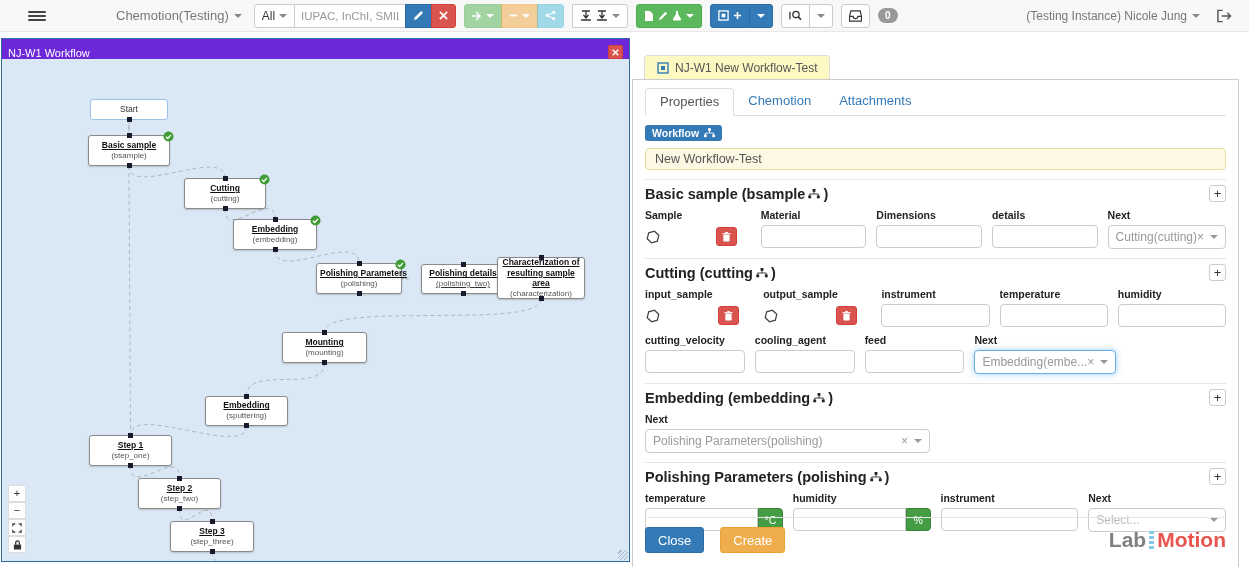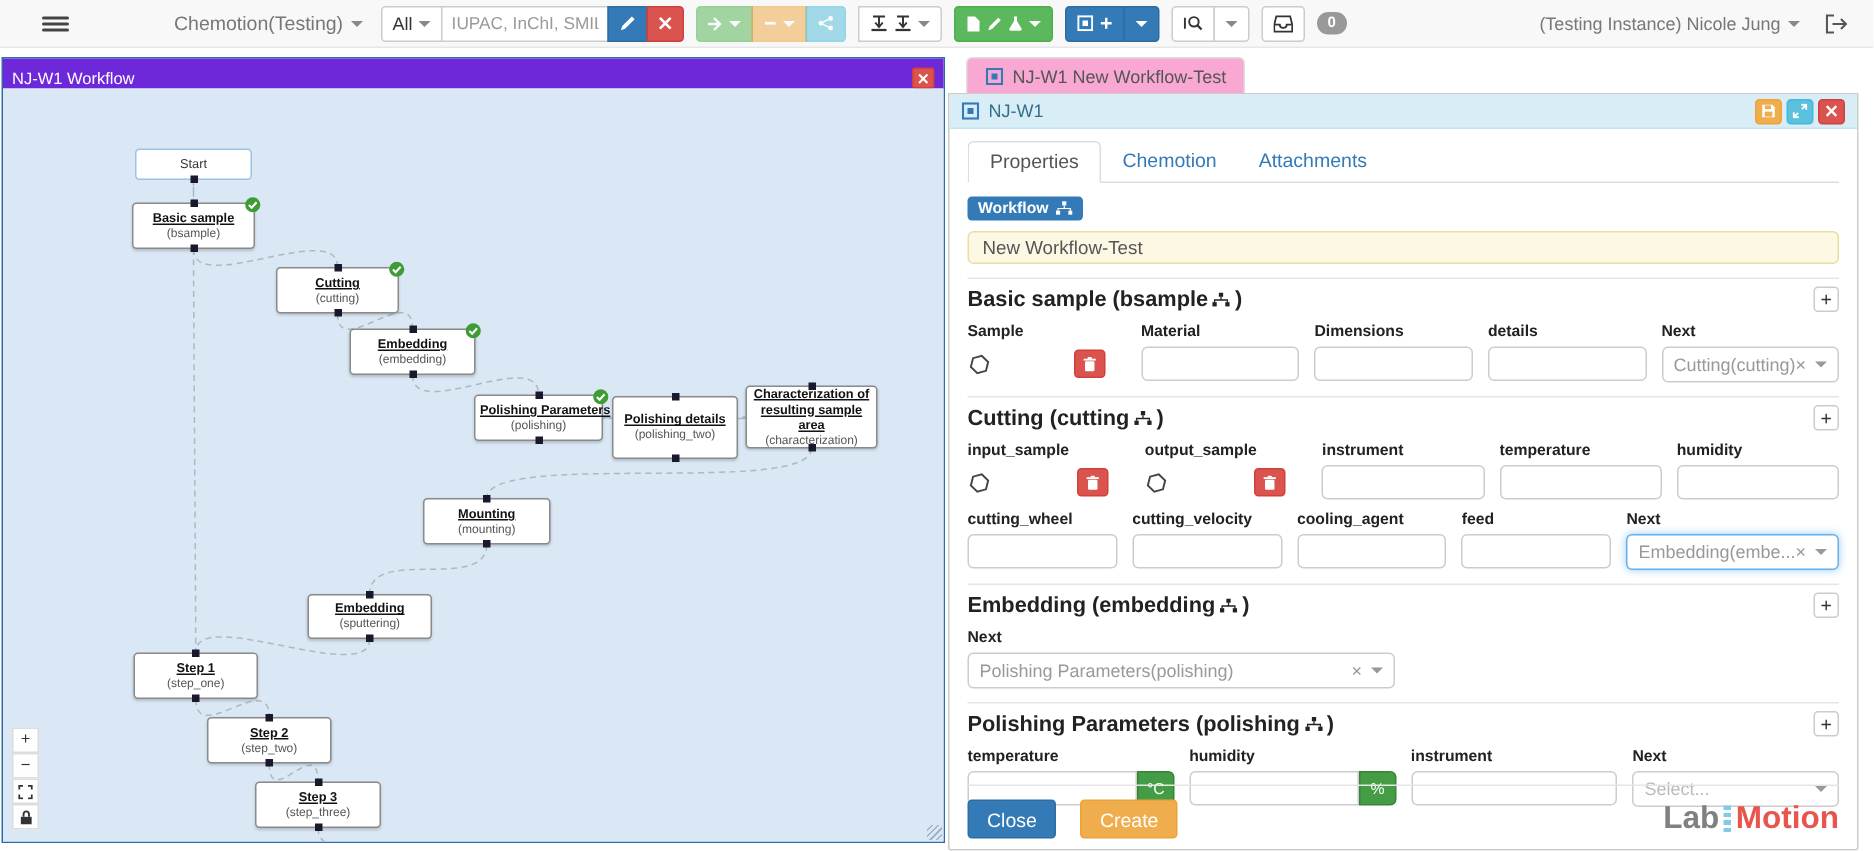--- a/index.html
+++ b/index.html
@@ -60,22 +60,22 @@
   .vbadge { position:absolute; top:-5px; right:-5px; }
   .canvas-ctl { position:absolute; left:6px; bottom:8px; display:flex; flex-direction:column; }
   .canvas-ctl button { width:18px; height:17px; background:#fefefe; border:1px solid #ddd;
     font-size:11px; line-height:11px; color:#333; cursor:pointer; display:flex; align-items:center; justify-content:center; }
   .resize-grip { position:absolute; right:1px; bottom:1px; width:10px; height:10px;
     background:repeating-linear-gradient(135deg,transparent 0 2px,#9fb6c9 2px 3px); }
 
   
   .right-area { position:absolute; left:632px; top:38px; width:607px; height:529px; }
   .dtab { display:inline-flex; align-items:center; gap:6px; margin-left:12px; height:24px;
-    padding:0 12px; background:#f9a8d4; border:1px solid #ddd; border-bottom:none;
-    border-radius:4px 4px 0 0; font-size:12px; color:#555; cursor:pointer; }
+    padding:0 12px; background:#fef9c3; border:1px solid #ddd; border-bottom:none;
+    border-radius:4px 4px 0 0; font-size:12px; color:#555; cursor:pointer;margin-top:17px; }
   .dpanel { border:1px solid #ccc; border-radius:0 0 2px 2px; background:#fff; height:505px; position:relative; }
   .dhead { background:#d9edf7; border-bottom:1px solid #bce8f1; height:23px; display:flex;
     align-items:center; padding:0 8px; gap:6px; color:#31708f; font-size:12px; }
   .dhead .hbtns { margin-left:auto; display:flex; gap:3px; }
   .hbtn { width:18px; height:17px; border-radius:3px; display:flex; align-items:center;
     justify-content:center; cursor:pointer; border:1px solid transparent; }
   .hbtn.save { background:#f0ad4e; border-color:#eea236; }
   .hbtn.expand { background:#5bc0de; border-color:#46b8da; }
   .hbtn.close { background:#d9534f; border-color:#d43f3a; }
   .dbody { padding:8px 12px 0 12px; height:482px; position:relative; }
@@ -312,21 +312,21 @@
         <div class="wnode" style="left: 314px; top: 204px; width: 86px; height: 31px;">
           <span class="handle top"></span>
           <div class="nt">Polishing Parameters</div>
           <div class="ns">(polishing)</div>
           <span class="handle bot"></span>
           <svg class="ic vbadge" width="11" height="11" viewBox="0 0 12 12">
             <circle cx="6" cy="6" r="5.5" fill="#3f9c35"></circle>
             <path d="M3.2 6.2l2 2 3.6-4" stroke="#fff" stroke-width="1.5" fill="none"></path>
           </svg>
         </div>
-        <div class="wnode" style="left: 406px; top: 205px; width: 84px; height: 42px;">
+        <div class="wnode" style="left: 419px; top: 205px; width: 84px; height: 30px; text-decoration: underline;">
           <span class="handle top"></span>
           <div class="nt">Polishing details</div>
           <div class="ns">(polishing_two)</div>
           <span class="handle bot"></span>
         </div>
         <div class="wnode tall" style="left: 495px; top: 198px; width: 88px; height: 42px;">
           <span class="handle top"></span>
           <div class="nt">Characterization of resulting sample area</div>
           <div class="ns">(characterization)</div>
           <span class="handle bot"></span>
@@ -383,46 +383,20 @@
 
 <div class="right-area">
   <div class="dtab">
     <svg class="ic" width="12" height="12" viewBox="0 0 12 12">
         <rect x="1" y="1" width="10" height="10" fill="none" stroke="#337ab7" stroke-width="1.4"></rect>
         <rect x="4" y="4" width="4" height="4" fill="#337ab7"></rect>
       </svg>
     <span>NJ-W1 New Workflow-Test</span>
   </div>
   <div class="dpanel">
-    <div class="dhead">
-      <svg class="ic" width="12" height="12" viewBox="0 0 12 12">
-          <rect x="1" y="1" width="10" height="10" fill="none" stroke="#337ab7" stroke-width="1.4"></rect>
-          <rect x="4" y="4" width="4" height="4" fill="#337ab7"></rect>
-        </svg>
-      <span>NJ-W1</span>
-      <span class="hbtns">
-        <span class="hbtn save">
-          <svg class="ic" width="10" height="10" viewBox="0 0 12 12">
-              <path d="M1 1h8l2 2v8H1z" fill="#fff"></path>
-              <rect x="3" y="1.5" width="5" height="3" fill="#f0ad4e"></rect>
-              <rect x="3" y="6.5" width="6" height="4" fill="#f0ad4e"></rect>
-            </svg>
-        </span>
-        <span class="hbtn expand">
-          <svg class="ic" width="10" height="10" viewBox="0 0 12 12">
-              <path d="M7 1h4v4M5 11H1V7M11 1L7.5 4.5M1 11l3.5-3.5" fill="none" stroke="#fff" stroke-width="1.5"></path>
-            </svg>
-        </span>
-        <span class="hbtn close">
-          <svg class="ic" width="8" height="8" viewBox="0 0 10 10">
-              <path d="M1 1l8 8M9 1l-8 8" stroke="#fff" stroke-width="2"></path>
-            </svg>
-        </span>
-      </span>
-    </div>
     <div class="dbody">
       <div class="tabs" id="tabs">
           <span class="tab active">Properties</span>
           <span class="tab">Chemotion</span>
           <span class="tab">Attachments</span>
         </div>
       <div>
         <span class="type-badge">
           <span>Workflow</span>
           <svg class="ic" width="11" height="10" viewBox="0 0 16 14">
@@ -513,21 +487,20 @@
                       <rect x="3.5" y="0" width="3" height="1.4" fill="#fff"></rect>
                     </svg>
                   </span>
                 </div>
               </div>
               <div class="field"><div class="flabel">instrument</div><input class="tinput" style=""></div>
               <div class="field"><div class="flabel">temperature</div><input class="tinput" style=""></div>
               <div class="field"><div class="flabel">humidity</div><input class="tinput" style=""></div>
             </div>
             <div class="frow" style="grid-template-columns: repeat(5, 1fr);">
-              <div class="field"><div class="flabel">cutting_wheel</div><input class="tinput" style=""></div>
               <div class="field"><div class="flabel">cutting_velocity</div><input class="tinput" style=""></div>
               <div class="field"><div class="flabel">cooling_agent</div><input class="tinput" style=""></div>
               <div class="field"><div class="flabel">feed</div><input class="tinput" style=""></div>
               <div class="field">
                 <div class="flabel">Next</div>
                 <div class="rselect focused">
                   <span class="val">Embedding(embe...</span>
                   <span class="clr">×</span>
                   <span class="caret"></span>
                 </div>

